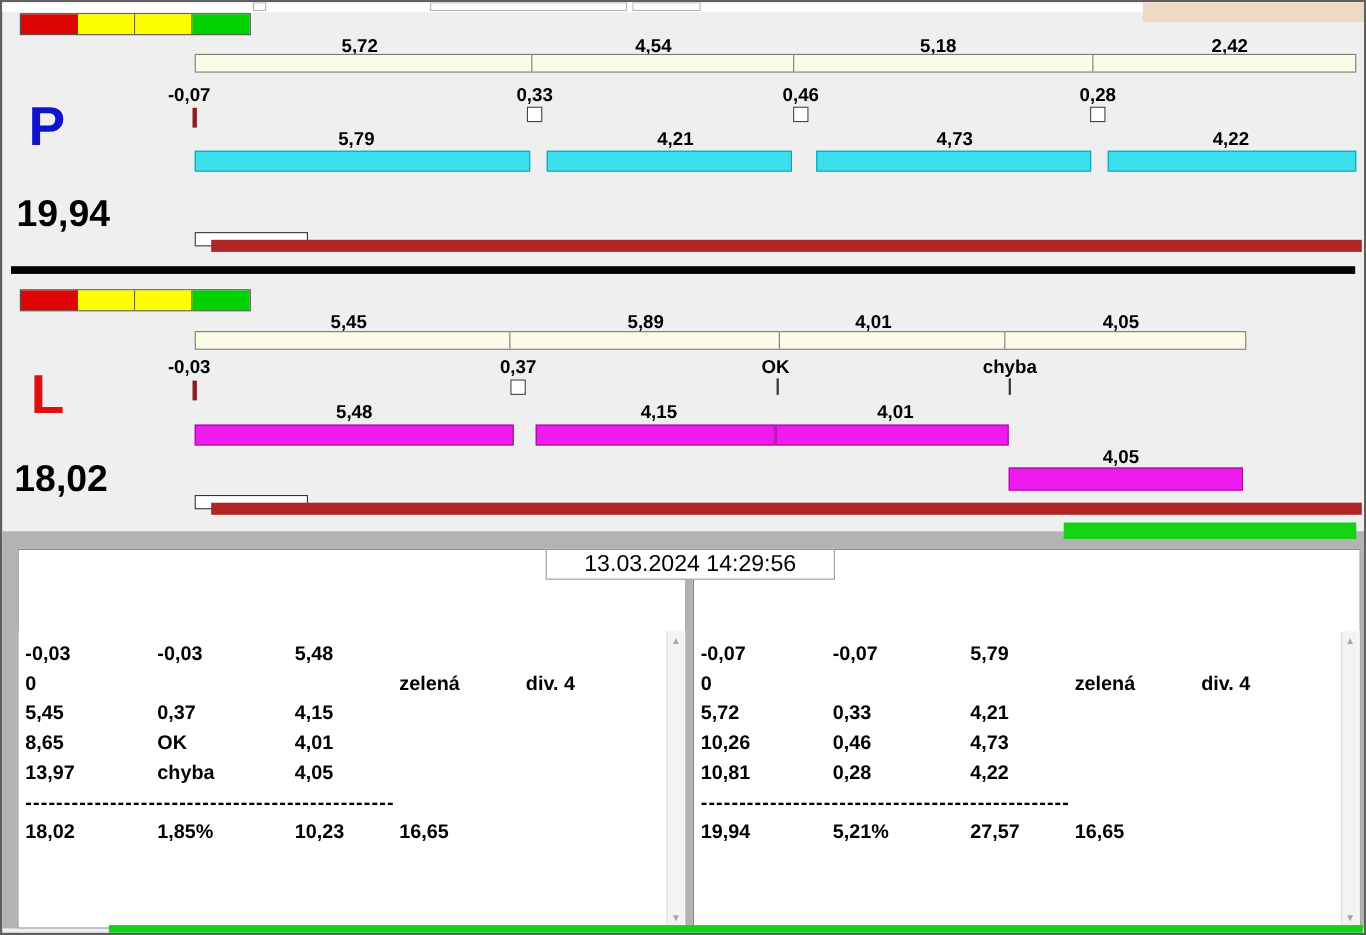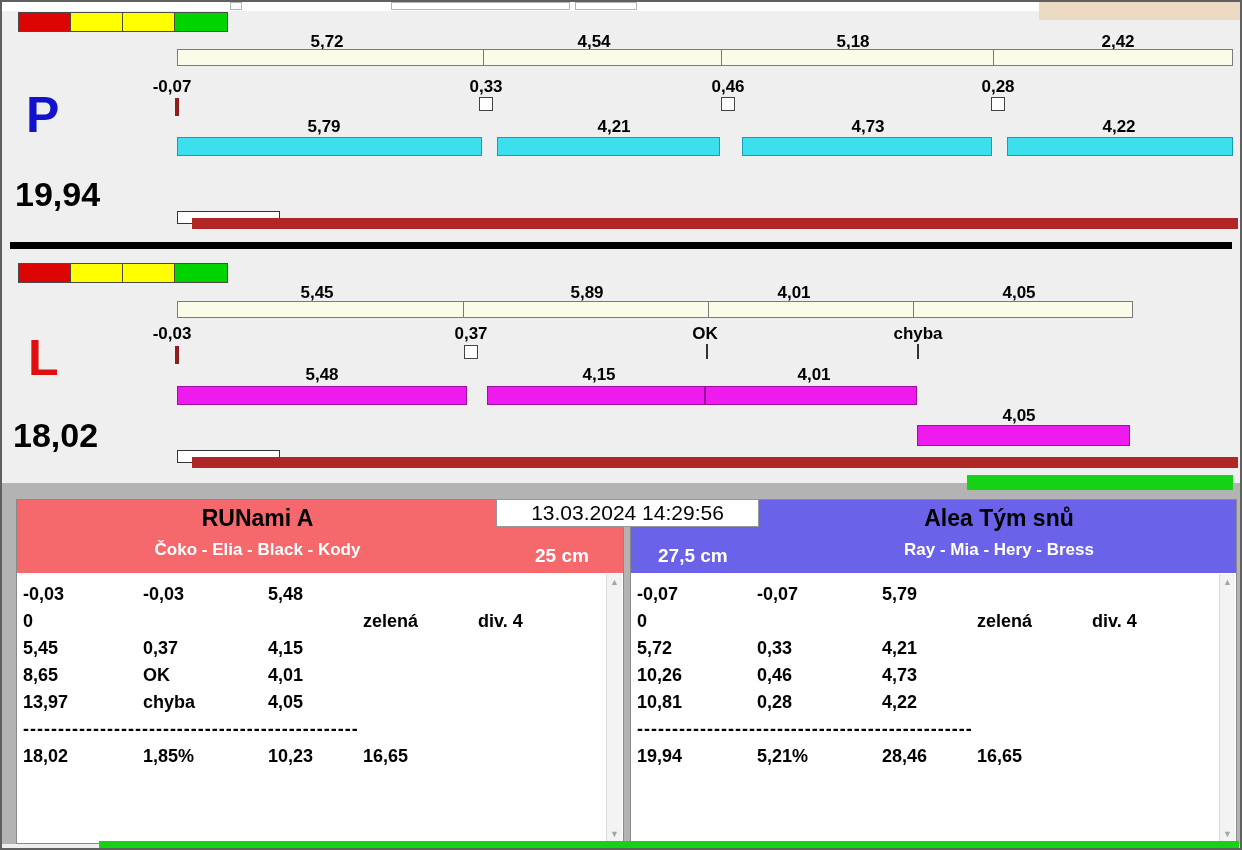--- a/index.html
+++ b/index.html
@@ -156,25 +156,20 @@
     <div class="total" style="left:11px;top:166px">18,02</div>
 
     <div class="wbox" style="left:175px;top:198px;width:103px"></div>
     <div class="redbar" style="left:190px;top:205px;width:1046px"></div>
     <div class="greenbar" style="left:965px;top:223px;width:266px;height:15px"></div>
   </section>
 
   <div class="bottom">
 
     <div class="panel left" style="left:14px;width:608px">
-      <div class="phead">
-        <div class="tname" style="left:0;width:481px">RUNami A</div>
-        <div class="tmem" style="left:0;width:481px">Čoko - Elia - Black - Kody</div>
-        <div class="theight" style="left:518px">25 cm</div>
-      </div>
       <div class="pbody">
         <div class="row">
           <span>-0,03</span>
           <span>-0,03</span>
           <span>5,48</span>
           <span></span>
           <span></span>
         </div>
         <div class="row">
           <span>0</span>
@@ -213,25 +208,20 @@
           <span></span>
         </div>
       </div>
       <div class="sbar">
         <div class="sarrow" style="top:0">▲</div>
         <div class="sarrow" style="bottom:0">▼</div>
       </div>
     </div>
 
     <div class="panel right" style="left:628px;width:607px">
-      <div class="phead">
-        <div class="tname" style="left:129px;width:478px">Alea Tým snů</div>
-        <div class="tmem" style="left:129px;width:478px">Ray - Mia - Hery - Bress</div>
-        <div class="theight" style="left:27px">27,5 cm</div>
-      </div>
       <div class="pbody">
         <div class="row">
           <span>-0,07</span>
           <span>-0,07</span>
           <span>5,79</span>
           <span></span>
           <span></span>
         </div>
         <div class="row">
           <span>0</span>
@@ -258,21 +248,21 @@
           <span>10,81</span>
           <span>0,28</span>
           <span>4,22</span>
           <span></span>
           <span></span>
         </div>
         <div class="dashrow">------------------------------------------------</div>
         <div class="row">
           <span>19,94</span>
           <span>5,21%</span>
-          <span>28,46</span>
+          <span>27,57</span>
           <span>16,65</span>
           <span></span>
         </div>
       </div>
       <div class="sbar">
         <div class="sarrow" style="top:0">▲</div>
         <div class="sarrow" style="bottom:0">▼</div>
       </div>
     </div>
 

